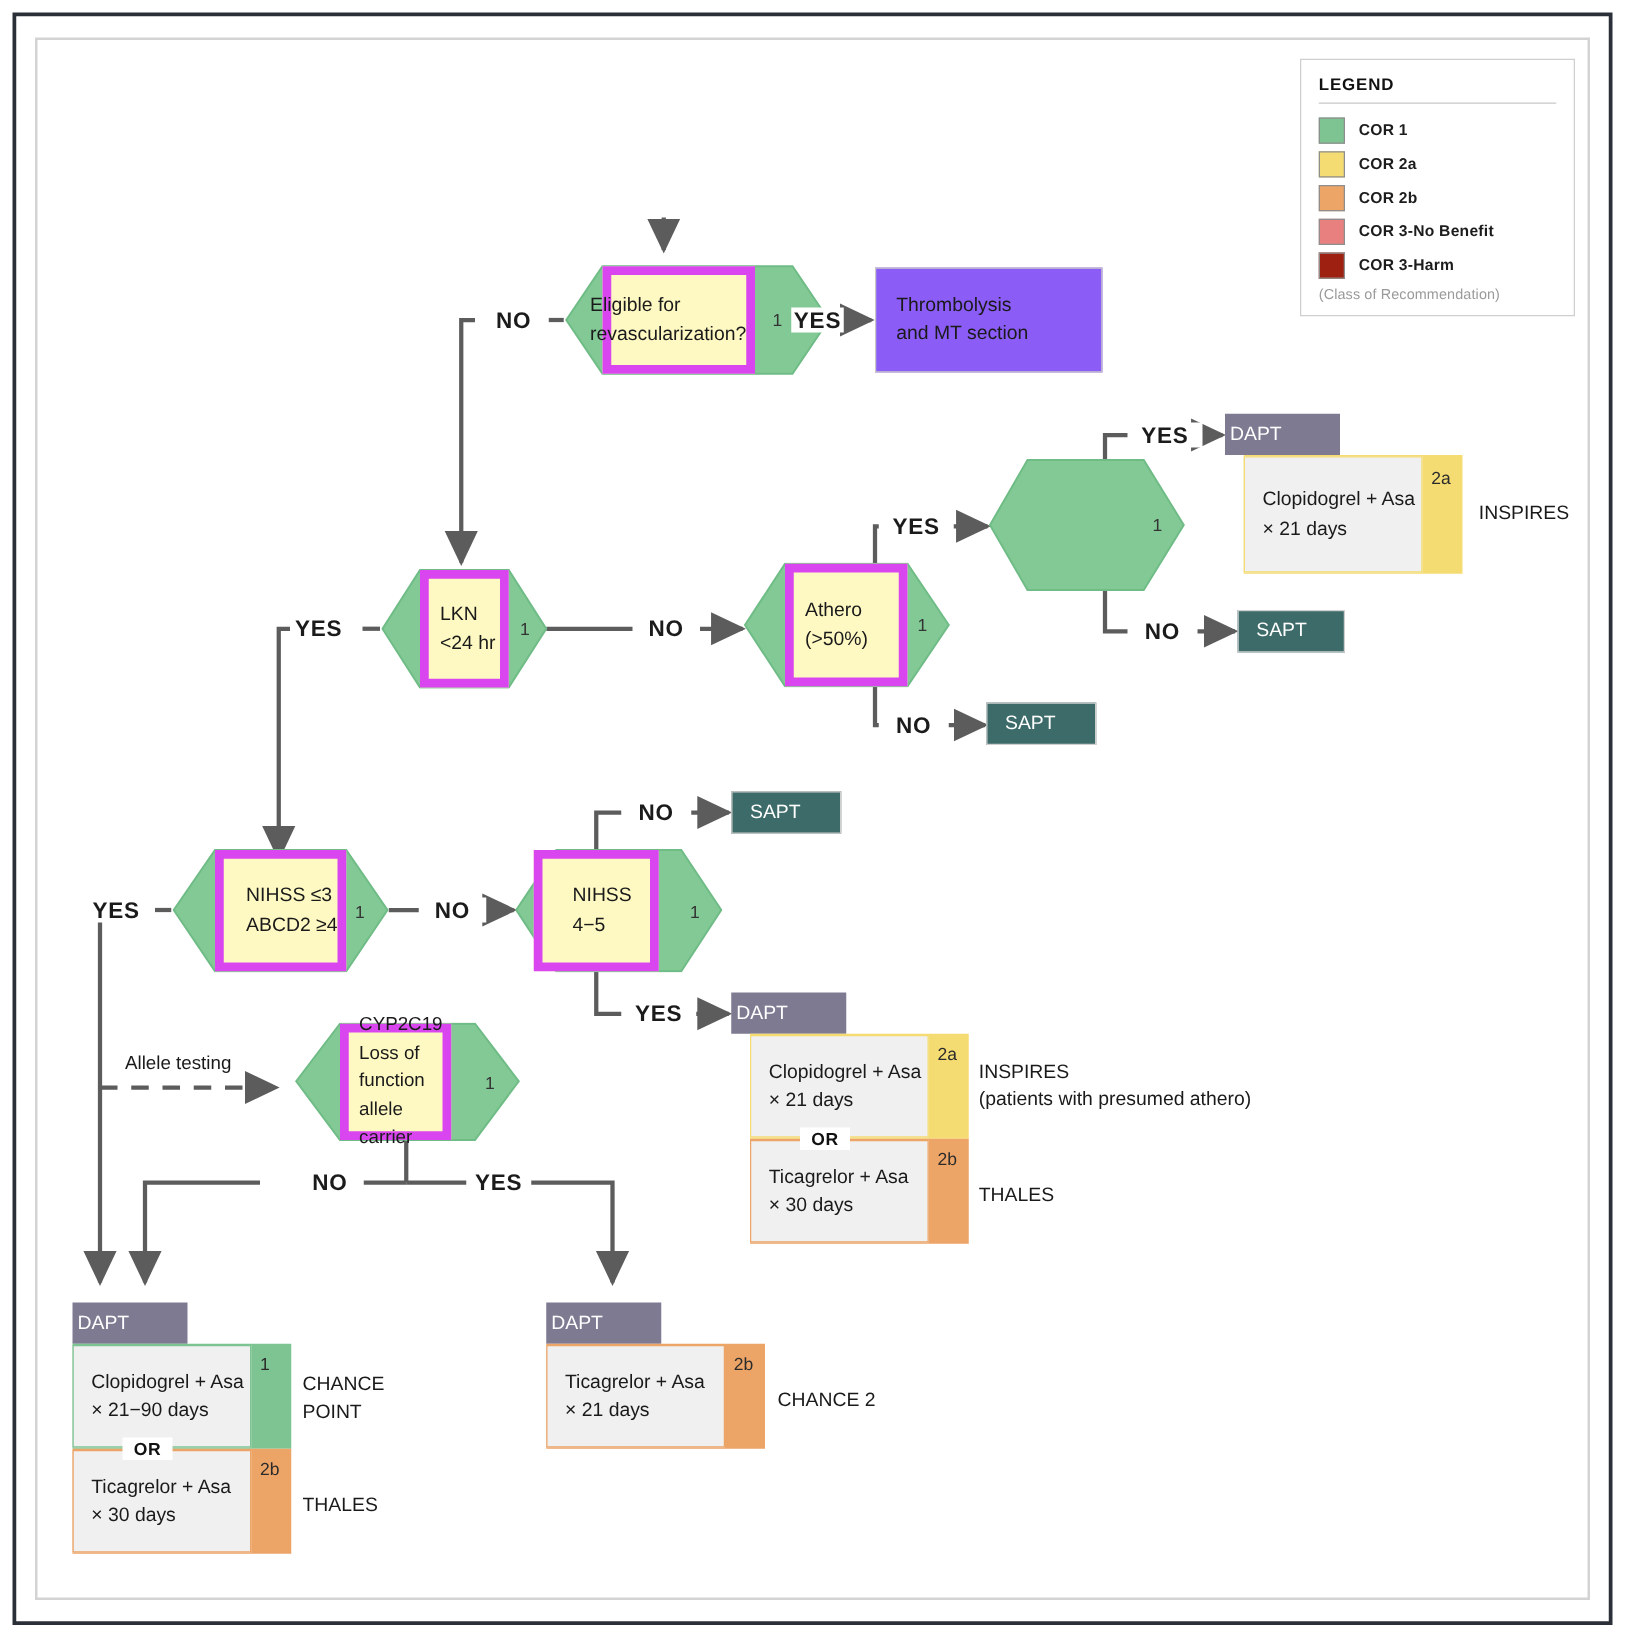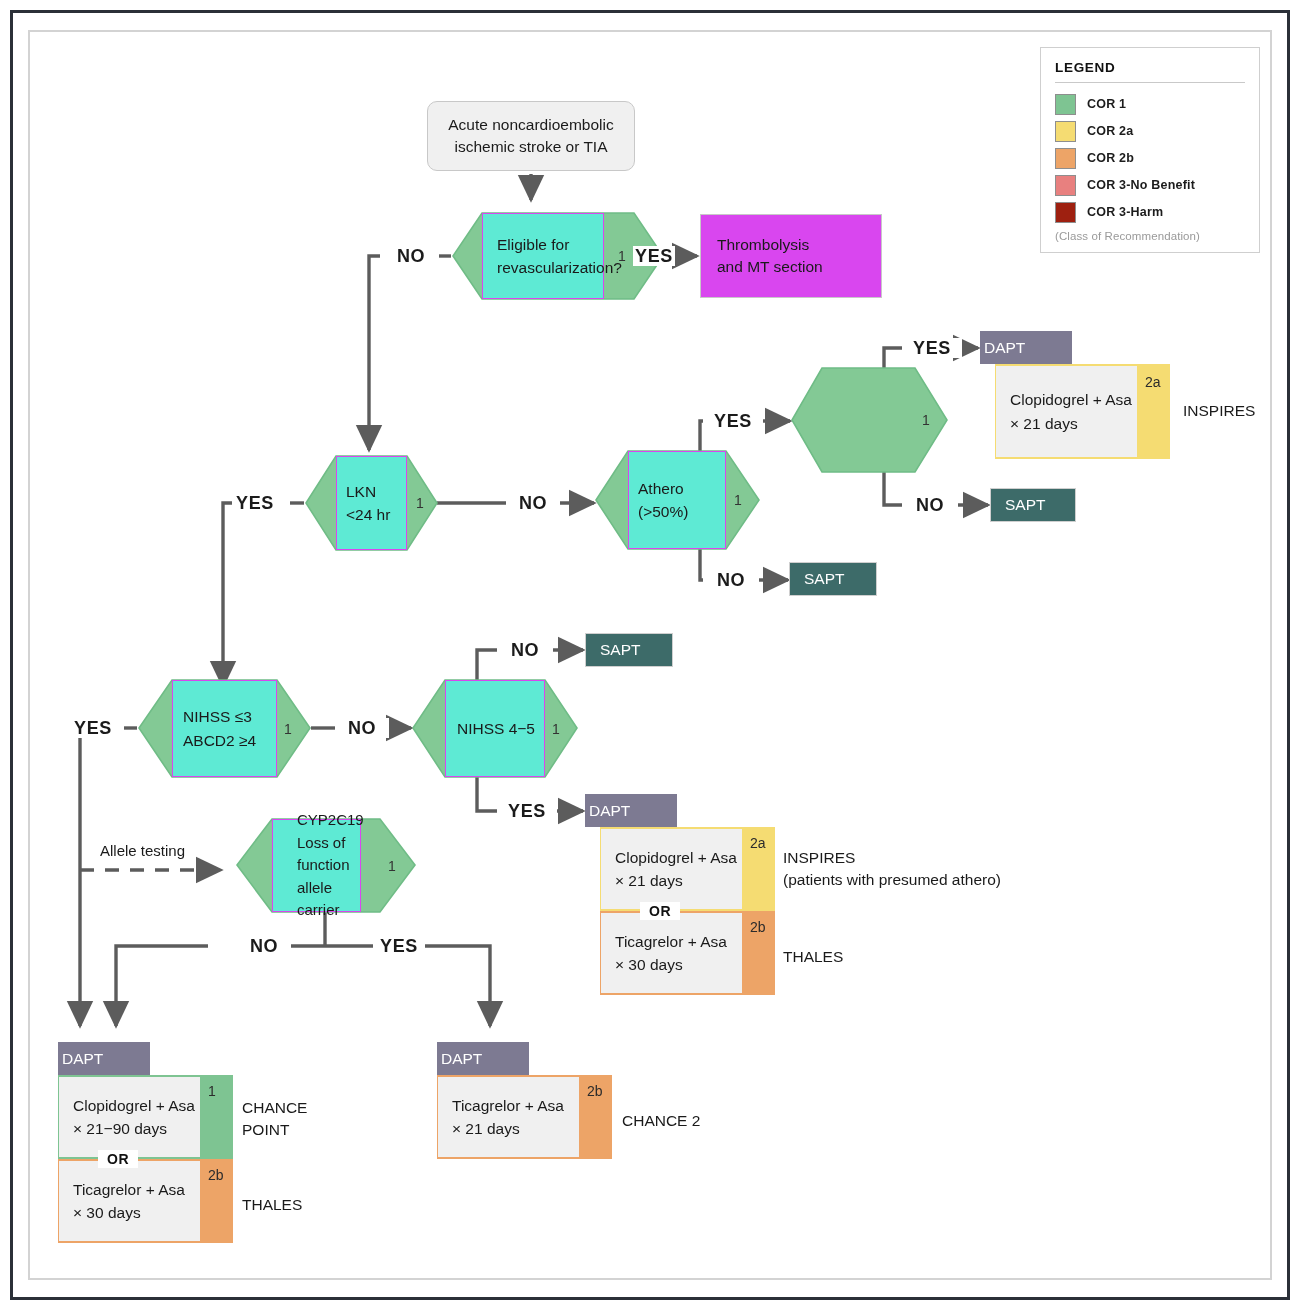--- a/index.html
+++ b/index.html
@@ -35,36 +35,36 @@
   .node{position:absolute;box-sizing:border-box;}
 
   
   .startbox{
     background:#f0f0f0;border:1px solid #c8c8c8;border-radius:10px;
     display:flex;align-items:center;justify-content:center;
     font-size:15.5px;color:#1a1a1a;line-height:1.45;text-align:center;
   }
   
   .plainbox{
-    background:#d946ef;border:1px solid #c8c8c8;
+    background:#8b5cf6;border:1px solid #c8c8c8;
     display:flex;align-items:center;
     padding-left:16px;
     font-size:15.5px;color:#1a1a1a;line-height:1.45;
   }
 
   
   .hex{position:absolute;}
   .hex .hex-bg{position:absolute;left:0;top:0;width:100%;height:100%;}
   .hex .hex-inner{
     position:absolute;top:1px;bottom:1px;
-    background:#5eead4;border:1px solid #d946ef;
+    background:#fef9c3;border:7px solid #d946ef;
     display:flex;align-items:center;
     box-sizing:border-box;
     padding-left:14px;
-    font-size:15.5px;color:#1a1a1a;line-height:1.5;
+    font-size:15.5px;color:#1a1a1a;line-height:1.5;justify-content:flex-end;
   }
   .hex .hex-cor{
     position:absolute;
     font-size:14px;color:#333;font-weight:400;
     display:flex;align-items:center;justify-content:center;
   }
 
   
   .sapt{
     background:#3d6b69;border:1px solid #cfcfcf;
@@ -188,24 +188,20 @@
         <path d="M325,912 L325,946"></path>
 
         <path d="M325,946 L240,946"></path>
         <path d="M208,946 L116,946 L116,1026" marker-end="url(#ah)"></path>
 
         <path d="M325,946 L378,946"></path>
         <path d="M415,946 L490,946 L490,1026" marker-end="url(#ah)"></path>
       </g>
     </svg>
 
-    <div class="node startbox" style="left:427px;top:101px;width:208px;height:70px;">
-      <span style="white-space:pre-line;">Acute noncardioembolic
-ischemic stroke or TIA</span>
-    </div>
 
     <div class="hex" style="left:452px;top:212px;width:212px;height:88px;">
       <svg class="hex-bg" viewBox="0 0 212 88" preserveAspectRatio="none">
         <polygon points="30,1 182,1 211,44 182,87 30,87 1,44" fill="#83c995" stroke="#6fbc86" stroke-width="1.6"></polygon>
       </svg>
       <div class="hex-inner" style="left:30px;width:122px;">
         <span style="white-space:pre-line;">Eligible for
 revascularization?</span>
       </div>
       <div class="hex-cor" style="left:155px;top:0;width:30px;height:88px;">1</div>
@@ -251,21 +247,21 @@
         <span style="white-space:pre-line;">NIHSS ≤3
 ABCD2 ≥4</span>
       </div>
       <div class="hex-cor" style="left:139px;top:0;width:22px;height:99px;">1</div>
     </div>
 
     <div class="hex" style="left:412px;top:679px;width:166px;height:99px;">
       <svg class="hex-bg" viewBox="0 0 166 99" preserveAspectRatio="none">
         <polygon points="33,1 133,1 165,49 133,98 33,98 1,49" fill="#83c995" stroke="#6fbc86" stroke-width="1.6"></polygon>
       </svg>
-      <div class="hex-inner" style="left:33px;width:100px;padding-left:11px;">
+      <div class="hex-inner" style="left:15px;width:100px;padding-left:24px;">
         <span style="white-space:pre-line;">NIHSS 4−5</span>
       </div>
       <div class="hex-cor" style="left:133px;top:0;width:22px;height:99px;">1</div>
     </div>
 
     <div class="hex" style="left:236px;top:818px;width:180px;height:95px;">
       <svg class="hex-bg" viewBox="0 0 180 95" preserveAspectRatio="none">
         <polygon points="36,1 144,1 179,47 144,94 36,94 1,47" fill="#83c995" stroke="#6fbc86" stroke-width="1.6"></polygon>
       </svg>
       <div class="hex-inner" style="left:36px;width:89px;padding-left:24px;font-size:15px;">

